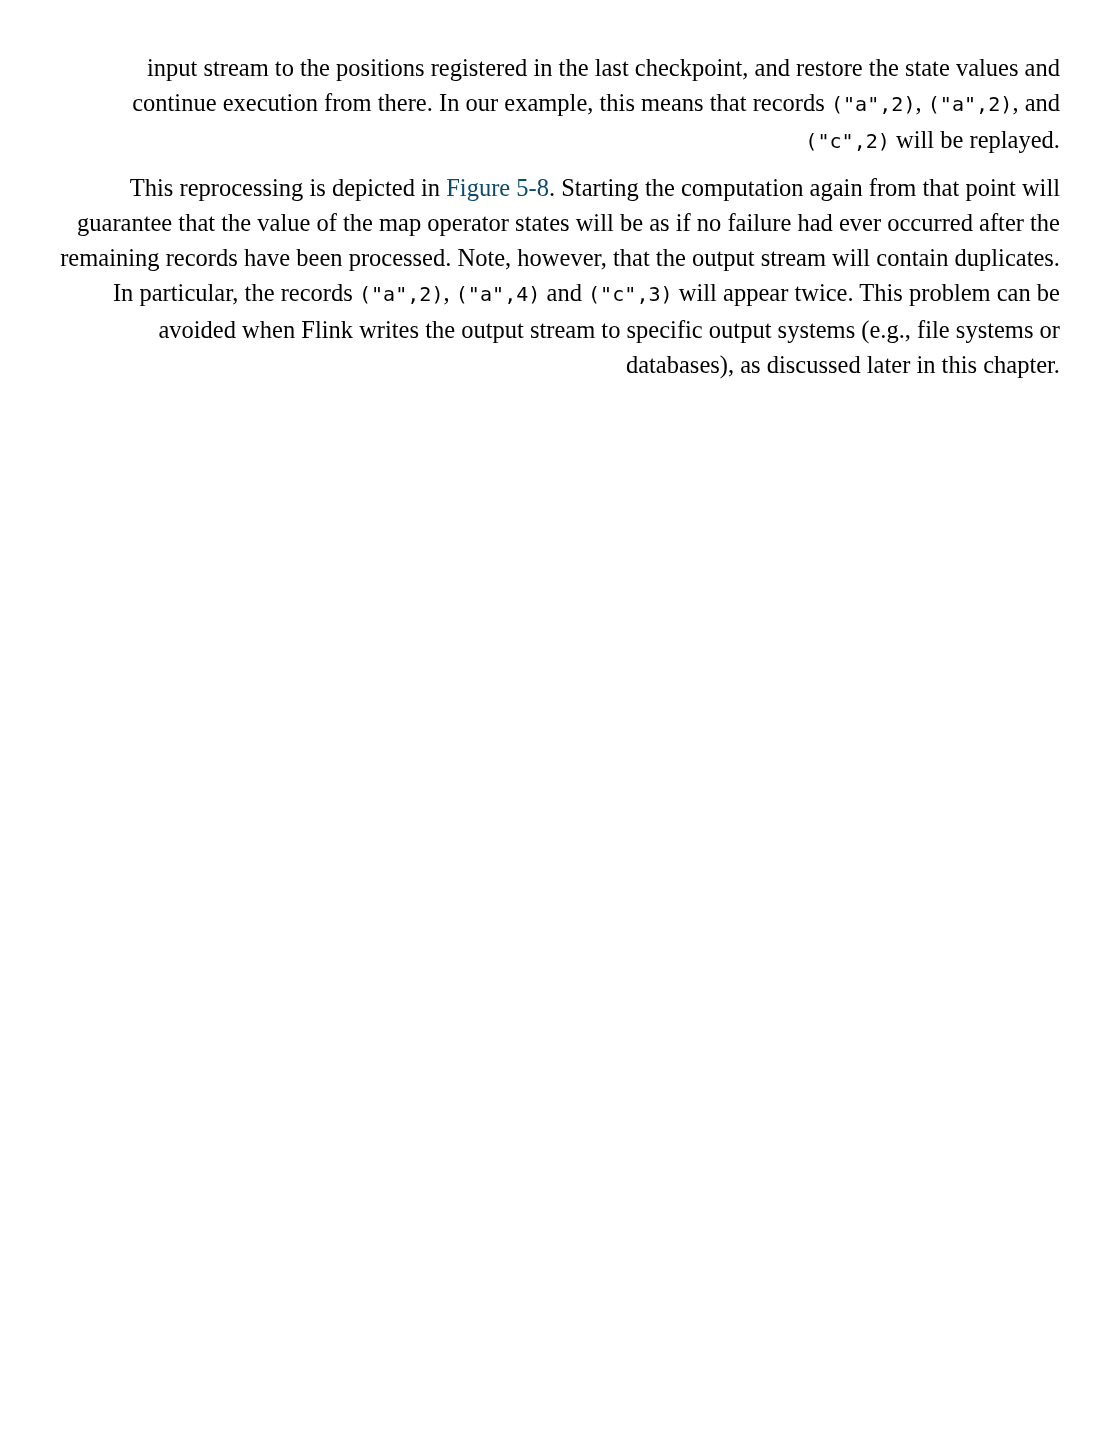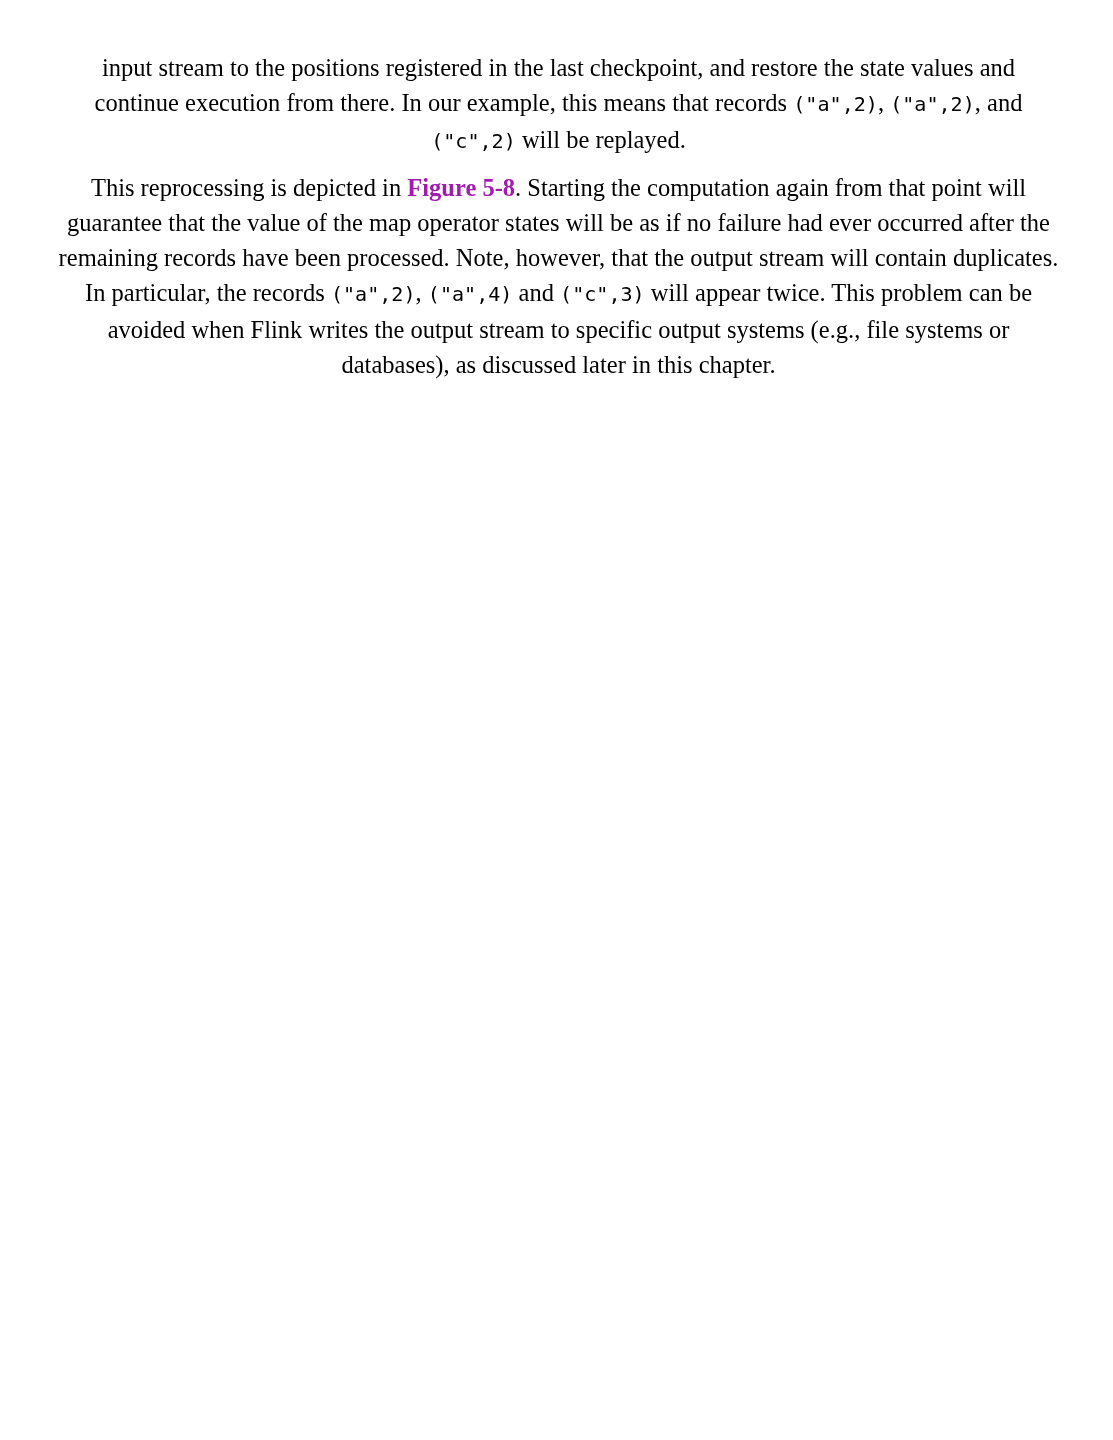--- a/index.html
+++ b/index.html
@@ -17,33 +17,32 @@
     padding: 50px 53px 0 57px;
   }
   .content {
     font-family: "Liberation Serif", serif;
     font-size: 24.5px;
     line-height: 35px;
     color: #000000;
   }
   .content p {
     margin: 0 0 11px 0;
-    text-align: center;
+    text-align: right;
   }
   .seg-code {
     font-family: "DejaVu Sans Mono", monospace;
     font-size: 0.82em;
     color: #000000;
     white-space: nowrap;
   }
   .seg-link {
-    color: #a21caf;
+    color: #0c4a6e;
     text-decoration: none;
     cursor: pointer;
-    font-weight: bold;
   }
 </style>
 </head>
 <body>
 
 <div class="page">
   <div class="content" id="content-root">
       <p><span>input stream to the positions registered in the last checkpoint, and restore the state values and continue execution from there. In our example, this means that records </span><code class="seg-code">("a",2)</code><span>, </span><code class="seg-code">("a",2)</code><span>, and </span><code class="seg-code">("c",2)</code><span> will be replayed.</span></p>
       <p><span>This reprocessing is depicted in </span><a class="seg-link">Figure 5-8</a><span>. Starting the computation again from that point will guarantee that the value of the map operator states will be as if no failure had ever occurred after the remaining records have been processed. Note, however, that the output stream will contain duplicates. In particular, the records </span><code class="seg-code">("a",2)</code><span>, </span><code class="seg-code">("a",4)</code><span> and </span><code class="seg-code">("c",3)</code><span> will appear twice. This problem can be avoided when Flink writes the output stream to specific output systems (e.g., file systems or databases), as discussed later in this chapter.</span></p>
     </div>

